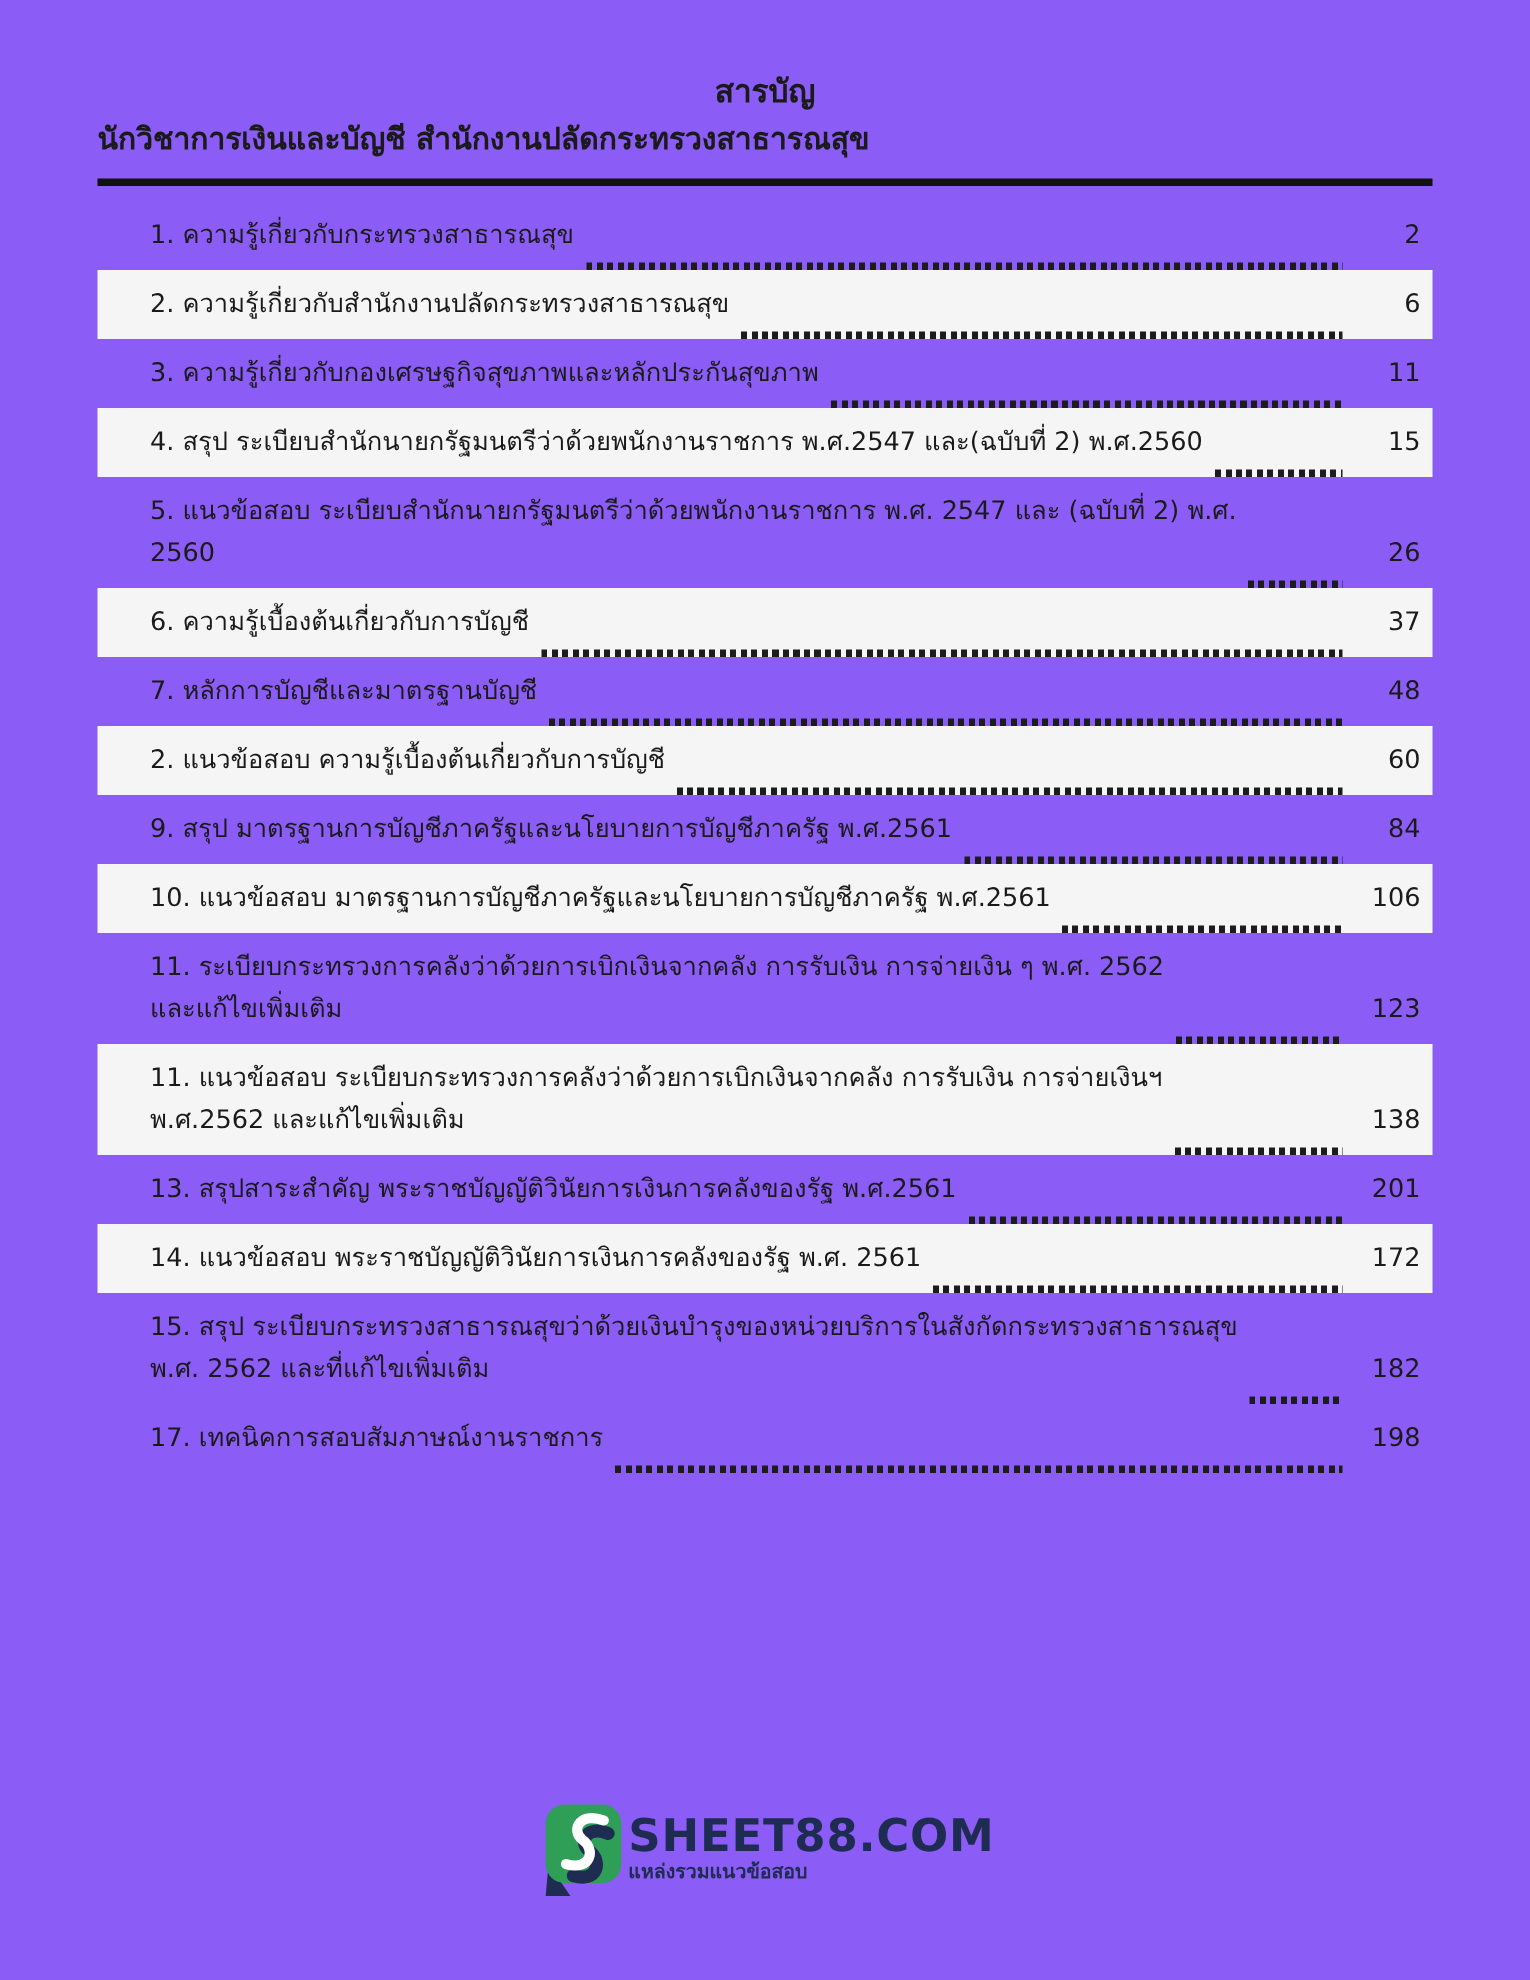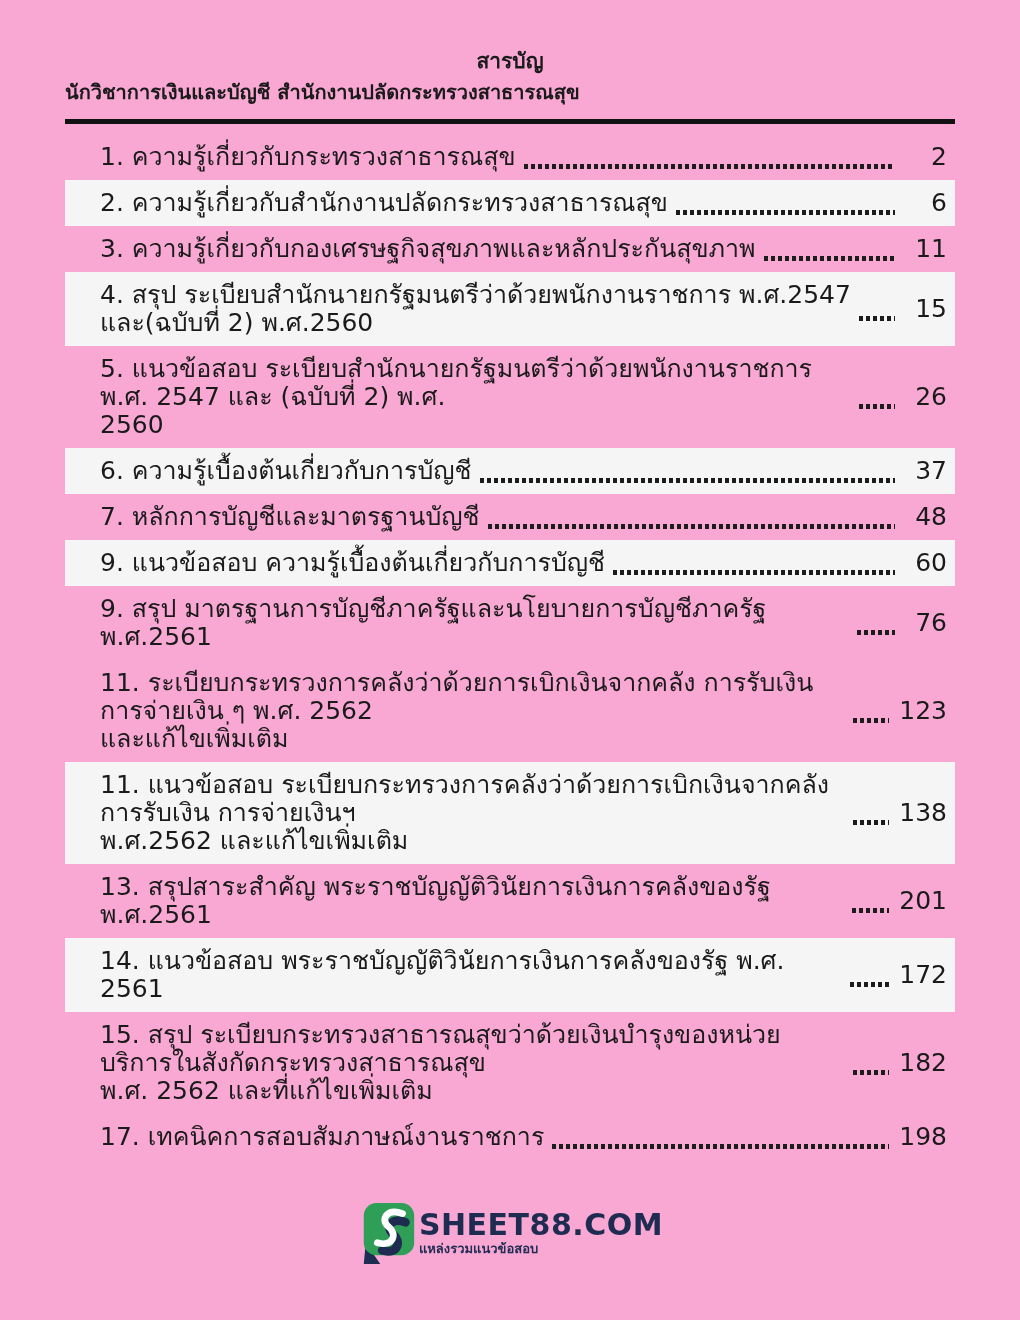--- a/index.html
+++ b/index.html
@@ -7,21 +7,21 @@
     padding: 0;
     background: #ffffff;
     font-family: "DejaVu Sans", "Liberation Sans", sans-serif;
     color: #1a1a1a;
   }
   .page {
     position: relative;
     width: 1020px;
     height: 1320px;
     margin: 0 auto;
-    background: #f9a8d4;
+    background: #8b5cf6;
     overflow: hidden;
     box-sizing: border-box;
     padding: 48px 65px 0 65px;
   }
   
   .doc-title {
     text-align: center;
     font-weight: bold;
     font-size: 21px;
     line-height: 1.3;
@@ -38,24 +38,24 @@
     height: 5px;
     background: #111111;
     margin-top: 14px;
   }
   
   .toc {
     margin-top: 10px;
   }
   .toc-row {
     display: flex;
-    align-items: center;
+    align-items: flex-end;
     padding: 9px 8px 9px 35px;
     box-sizing: border-box;
-    font-size: 25px;
+    font-size: 17px;
     line-height: 28px;
   }
   .toc-row.shaded {
     background: #f5f5f5;
   }
   .toc-title {
     flex: 0 1 auto;
     white-space: pre-line;
   }
   .toc-leader {
@@ -146,28 +146,33 @@
       <span class="toc-title">6. ความรู้เบื้องต้นเกี่ยวกับการบัญชี</span>
       <span class="toc-leader"></span>
       <span class="toc-page">37</span>
     </div>
     <div class="toc-row">
       <span class="toc-title">7. หลักการบัญชีและมาตรฐานบัญชี</span>
       <span class="toc-leader"></span>
       <span class="toc-page">48</span>
     </div>
     <div class="toc-row shaded">
-      <span class="toc-title">9. แนวข้อสอบ ความรู้เบื้องต้นเกี่ยวกับการบัญชี</span>
+      <span class="toc-title">2. แนวข้อสอบ ความรู้เบื้องต้นเกี่ยวกับการบัญชี</span>
       <span class="toc-leader"></span>
       <span class="toc-page">60</span>
     </div>
     <div class="toc-row">
       <span class="toc-title">9. สรุป มาตรฐานการบัญชีภาครัฐและนโยบายการบัญชีภาครัฐ พ.ศ.2561</span>
       <span class="toc-leader"></span>
-      <span class="toc-page">76</span>
+      <span class="toc-page">84</span>
+    </div>
+    <div class="toc-row shaded">
+      <span class="toc-title">10. แนวข้อสอบ มาตรฐานการบัญชีภาครัฐและนโยบายการบัญชีภาครัฐ พ.ศ.2561</span>
+      <span class="toc-leader"></span>
+      <span class="toc-page">106</span>
     </div>
     <div class="toc-row">
       <span class="toc-title">11. ระเบียบกระทรวงการคลังว่าด้วยการเบิกเงินจากคลัง การรับเงิน การจ่ายเงิน ๆ พ.ศ. 2562
 และแก้ไขเพิ่มเติม</span>
       <span class="toc-leader"></span>
       <span class="toc-page">123</span>
     </div>
     <div class="toc-row shaded">
       <span class="toc-title">11. แนวข้อสอบ ระเบียบกระทรวงการคลังว่าด้วยการเบิกเงินจากคลัง การรับเงิน การจ่ายเงินฯ
 พ.ศ.2562 และแก้ไขเพิ่มเติม</span>

